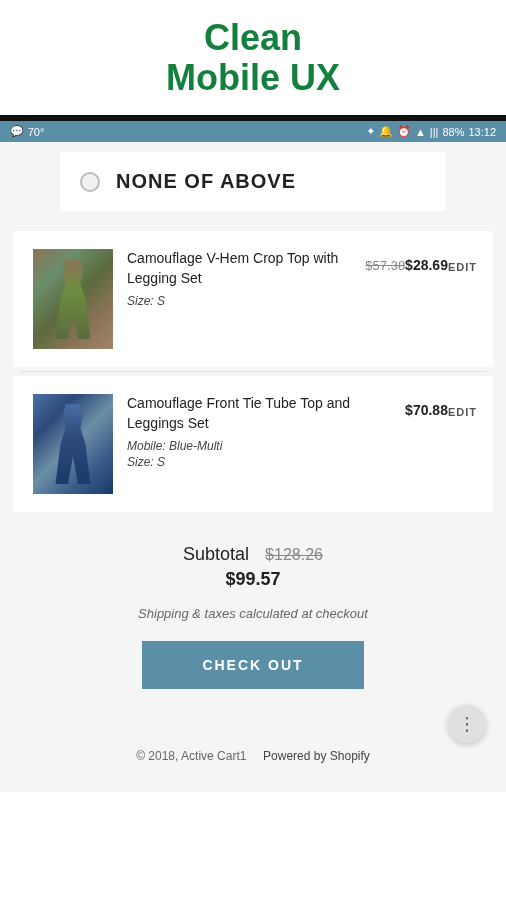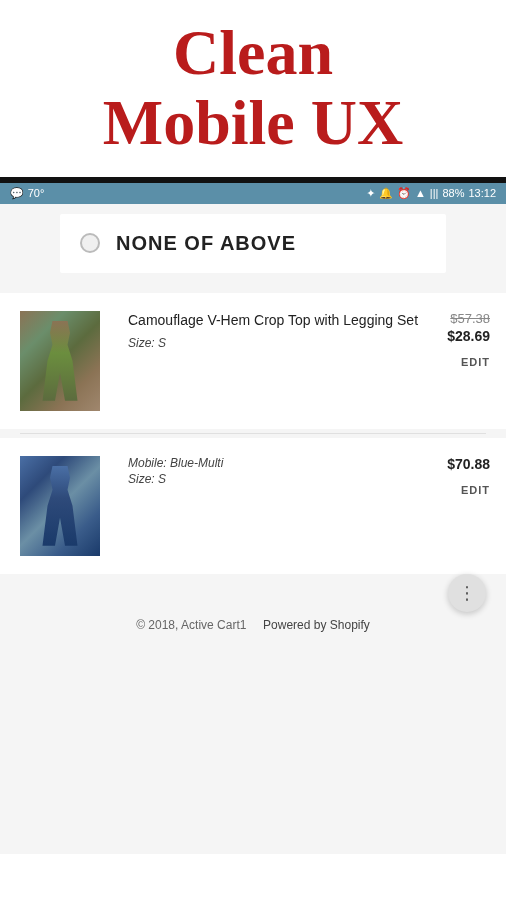--- a/index.html
+++ b/index.html
@@ -11,25 +11,25 @@
       overflow-x: hidden;
     }
 
     
     .header {
       text-align: center;
       padding: 18px 10px 18px;
       background: #fff;
     }
     .header-title {
-      font-size: 64px;
+      font-size: 36px;
       font-weight: 900;
-      font-family: Liberation Serif, serif;
+      font-family: Liberation Sans, sans-serif;
       line-height: 1.1;
-      color: #b91c1c;
+      color: #15803d;
     }
 
     
     .thick-divider {
       height: 6px;
       background: #111;
       width: 100%;
     }
 
     
@@ -75,25 +75,25 @@
       font-size: 20px;
       letter-spacing: 1px;
       color: #222;
       font-family: Arial, sans-serif;
       font-weight: 600;
     }
 
     
     .product-card {
       background: #fff;
-      margin: 4px 0;
+      margin: 4px 13px;
       padding: 18px 16px 18px 20px;
       display: flex;
       align-items: flex-start;
-      gap: 28px;
+      gap: 14px;
     }
     .product-image {
       width: 80px;
       height: 100px;
       object-fit: cover;
       flex-shrink: 0;
       background: #ccc;
       overflow: hidden;
       position: relative;
     }
@@ -135,21 +135,21 @@
       color: #444;
       font-family: Arial, sans-serif;
       font-style: italic;
       margin-top: 2px;
     }
 
     .product-price-col {
       text-align: right;
       flex-shrink: 0;
       display: flex;
-      flex-direction: column;
+      flex-direction: row;
       align-items: flex-end;
     }
     .price-original {
       font-size: 13px;
       color: #888;
       text-decoration: line-through;
       font-family: Arial, sans-serif;
     }
     .price-sale {
       font-size: 14px;
@@ -327,29 +327,39 @@
     </div>
   </div>
 
   <div class="card-separator"></div>
 
   <div class="product-card">
     <div class="product-image product-img-2">
       <div class="fig-silhouette-2"></div>
     </div>
     <div class="product-info">
+      <div class="product-name">Camouflage Front Tie Tube Top and Leggings Set</div>
       <div class="product-color">Mobile: Blue-Multi</div>
       <div class="product-size">Size: S</div>
     </div>
     <div class="product-price-col">
       <span class="price-single">$70.88</span>
       <span class="edit-btn">EDIT</span>
     </div>
   </div>
 
+  <div class="summary-section">
+    <div class="subtotal-row">
+      <span class="subtotal-label">Subtotal</span>
+      <span class="subtotal-original">$128.26</span>
+    </div>
+    <div class="subtotal-final">$99.57</div>
+    <div class="shipping-note">Shipping &amp; taxes calculated at checkout</div>
+    <button class="checkout-btn">CHECK OUT</button>
+  </div>
 
   <div class="footer">
     <div class="footer-text">
       <span>© 2018, Active Cart1</span>
       &nbsp;&nbsp;&nbsp;
       <span class="footer-link">Powered by Shopify</span>
     </div>
     <div class="fab">
       <span>⋮</span>
     </div>

